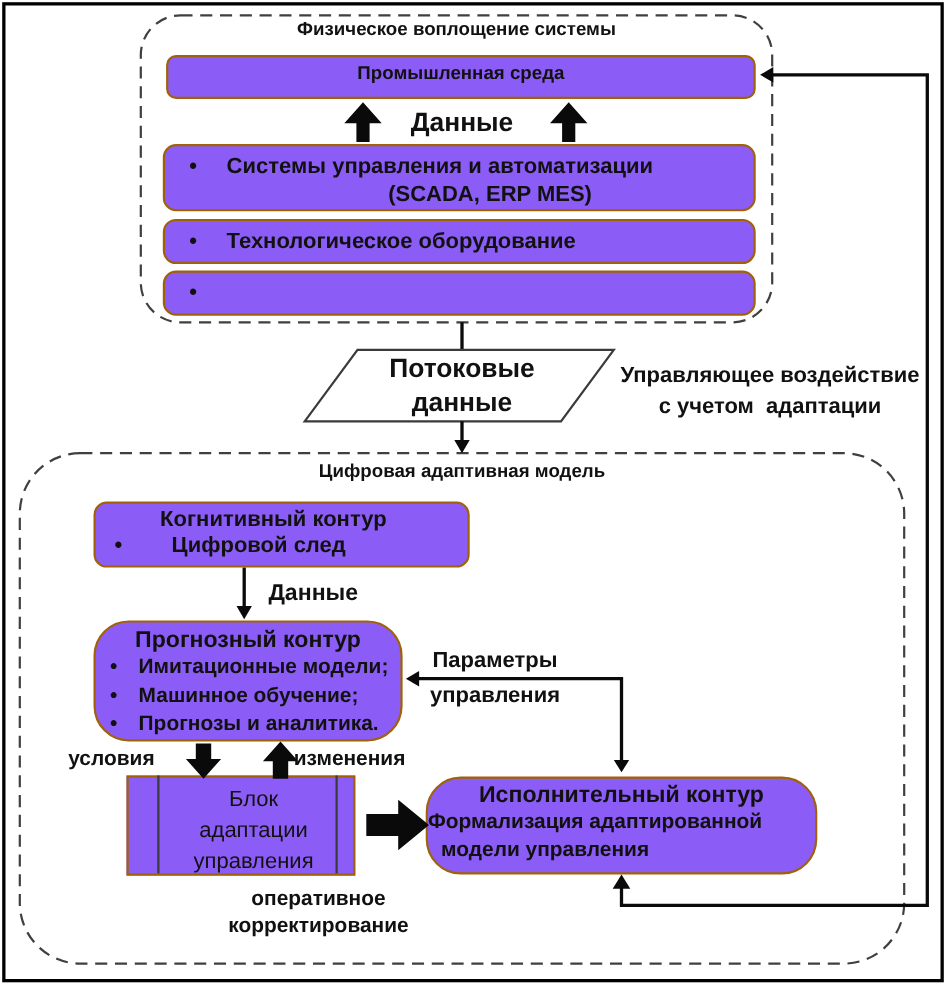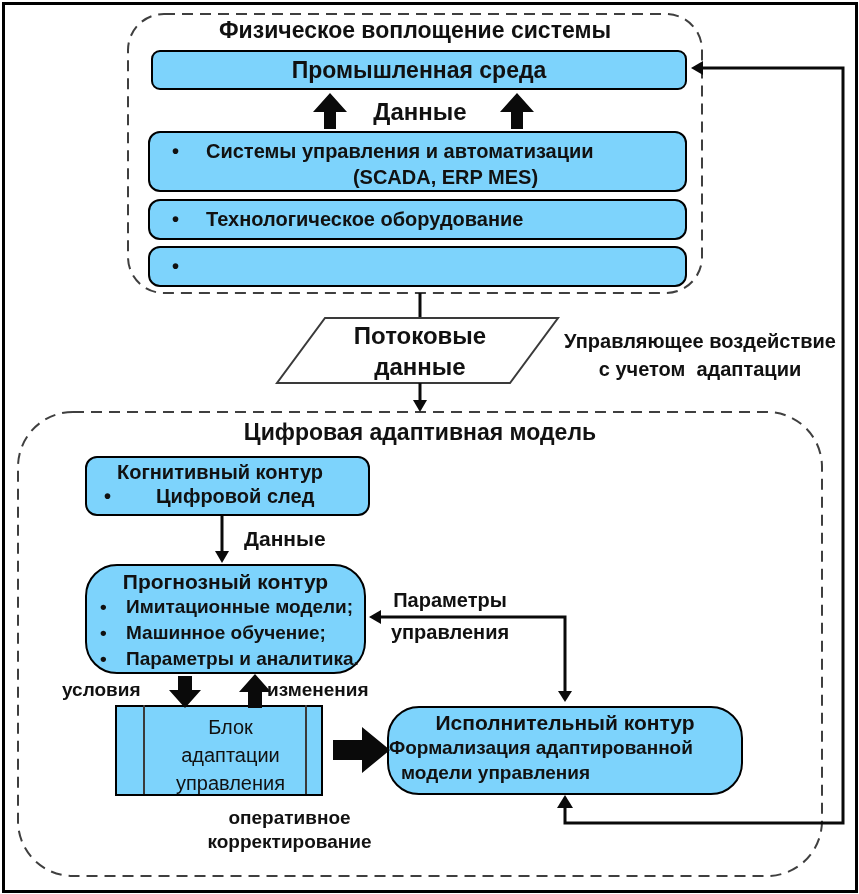--- a/index.html
+++ b/index.html
@@ -2,25 +2,25 @@
 <html><head>
 <meta charset="utf-8">
 <style>
   html,body{margin:0;padding:0;background:#fff;}
   .canvas{
     position:relative;width:859px;height:894px;background:#fff;
     font-family:"Liberation Sans","DejaVu Sans",sans-serif;color:#111;
     overflow:hidden;
   }
   .frame{position:absolute;left:2px;top:2px;width:850px;height:885px;border:3px solid #000;}
-  .box{position:absolute;background:#7dd3fc;border:2px solid #000000;box-sizing:border-box;}
+  .box{position:absolute;background:#8b5cf6;border:2px solid #a16207;box-sizing:border-box;}
   .r9{border-radius:9px;}  .r12{border-radius:12px;}  .r16{border-radius:32px;}
   .lbl{position:absolute;font-weight:bold;color:#111;white-space:pre;}
   .ctr{text-align:center;}
-  .f23{font-size:23px;} .f24{font-size:24px;} .f21{font-size:21px;}
+  .f23{font-size:17px;} .f24{font-size:24px;} .f21{font-size:21px;}
   .f20{font-size:20px;} .f19{font-size:19px;}
   .brow{display:flex;align-items:baseline;}
   .bul{flex:0 0 auto;}
   svg{position:absolute;left:0;top:0;}
   .innerline{position:absolute;top:-2px;width:2px;height:89px;background:#3a3a3a;}
 </style>
 </head>
 <body>
 
 <div class="canvas">
@@ -44,41 +44,41 @@
       <span>Технологическое оборудование</span>
     </div>
   </div>
 
   <div class="box r12" style="left:148px;top:246px;width:539px;height:41px;padding:7px 0 0 22px;">
     <div class="brow f20" style="font-weight:bold;">
       <span class="bul" style="width:34px;">•</span>
     </div>
   </div>
 
-  <div class="box r12" style="left:85px;top:456px;width:285px;height:60px;padding:3px 15px 0 0;">
+  <div class="box r12" style="left:85px;top:456px;width:342px;height:60px;padding:3px 15px 0 0;">
     <div class="ctr f20" style="font-weight:bold;">Когнитивный контур</div>
     <div class="brow f20" style="font-weight:bold;padding-left:17px;margin-top:1px;">
       <span class="bul" style="width:52px;">•</span>
       <span>Цифровой след</span>
     </div>
   </div>
 
   <div class="box r16" style="left:85px;top:564px;width:281px;height:110px;padding:4px 0 0 0;">
     <div class="ctr f21" style="font-weight:bold;">Прогнозный контур</div>
     <div class="brow f19" style="font-weight:bold;padding-left:13px;line-height:26px;">
       <span class="bul" style="width:26px;">•</span>
       <span>Имитационные модели;</span>
     </div>
     <div class="brow f19" style="font-weight:bold;padding-left:13px;line-height:26px;">
       <span class="bul" style="width:26px;">•</span>
       <span>Машинное обучение;</span>
     </div>
     <div class="brow f19" style="font-weight:bold;padding-left:13px;line-height:26px;">
       <span class="bul" style="width:26px;">•</span>
-      <span>Параметры и аналитика.</span>
+      <span>Прогнозы и аналитика.</span>
     </div>
   </div>
 
   <div class="box" style="left:115px;top:705px;width:208px;height:91px;">
     <div class="innerline" style="left:26px;"></div>
     <div class="innerline" style="right:14px;"></div>
     <div class="ctr f20" style="position:absolute;left:0;top:6px;width:227px;line-height:28px;font-weight:normal;">
       <div>Блок</div>
       <div>адаптации</div>
       <div>управления</div>

